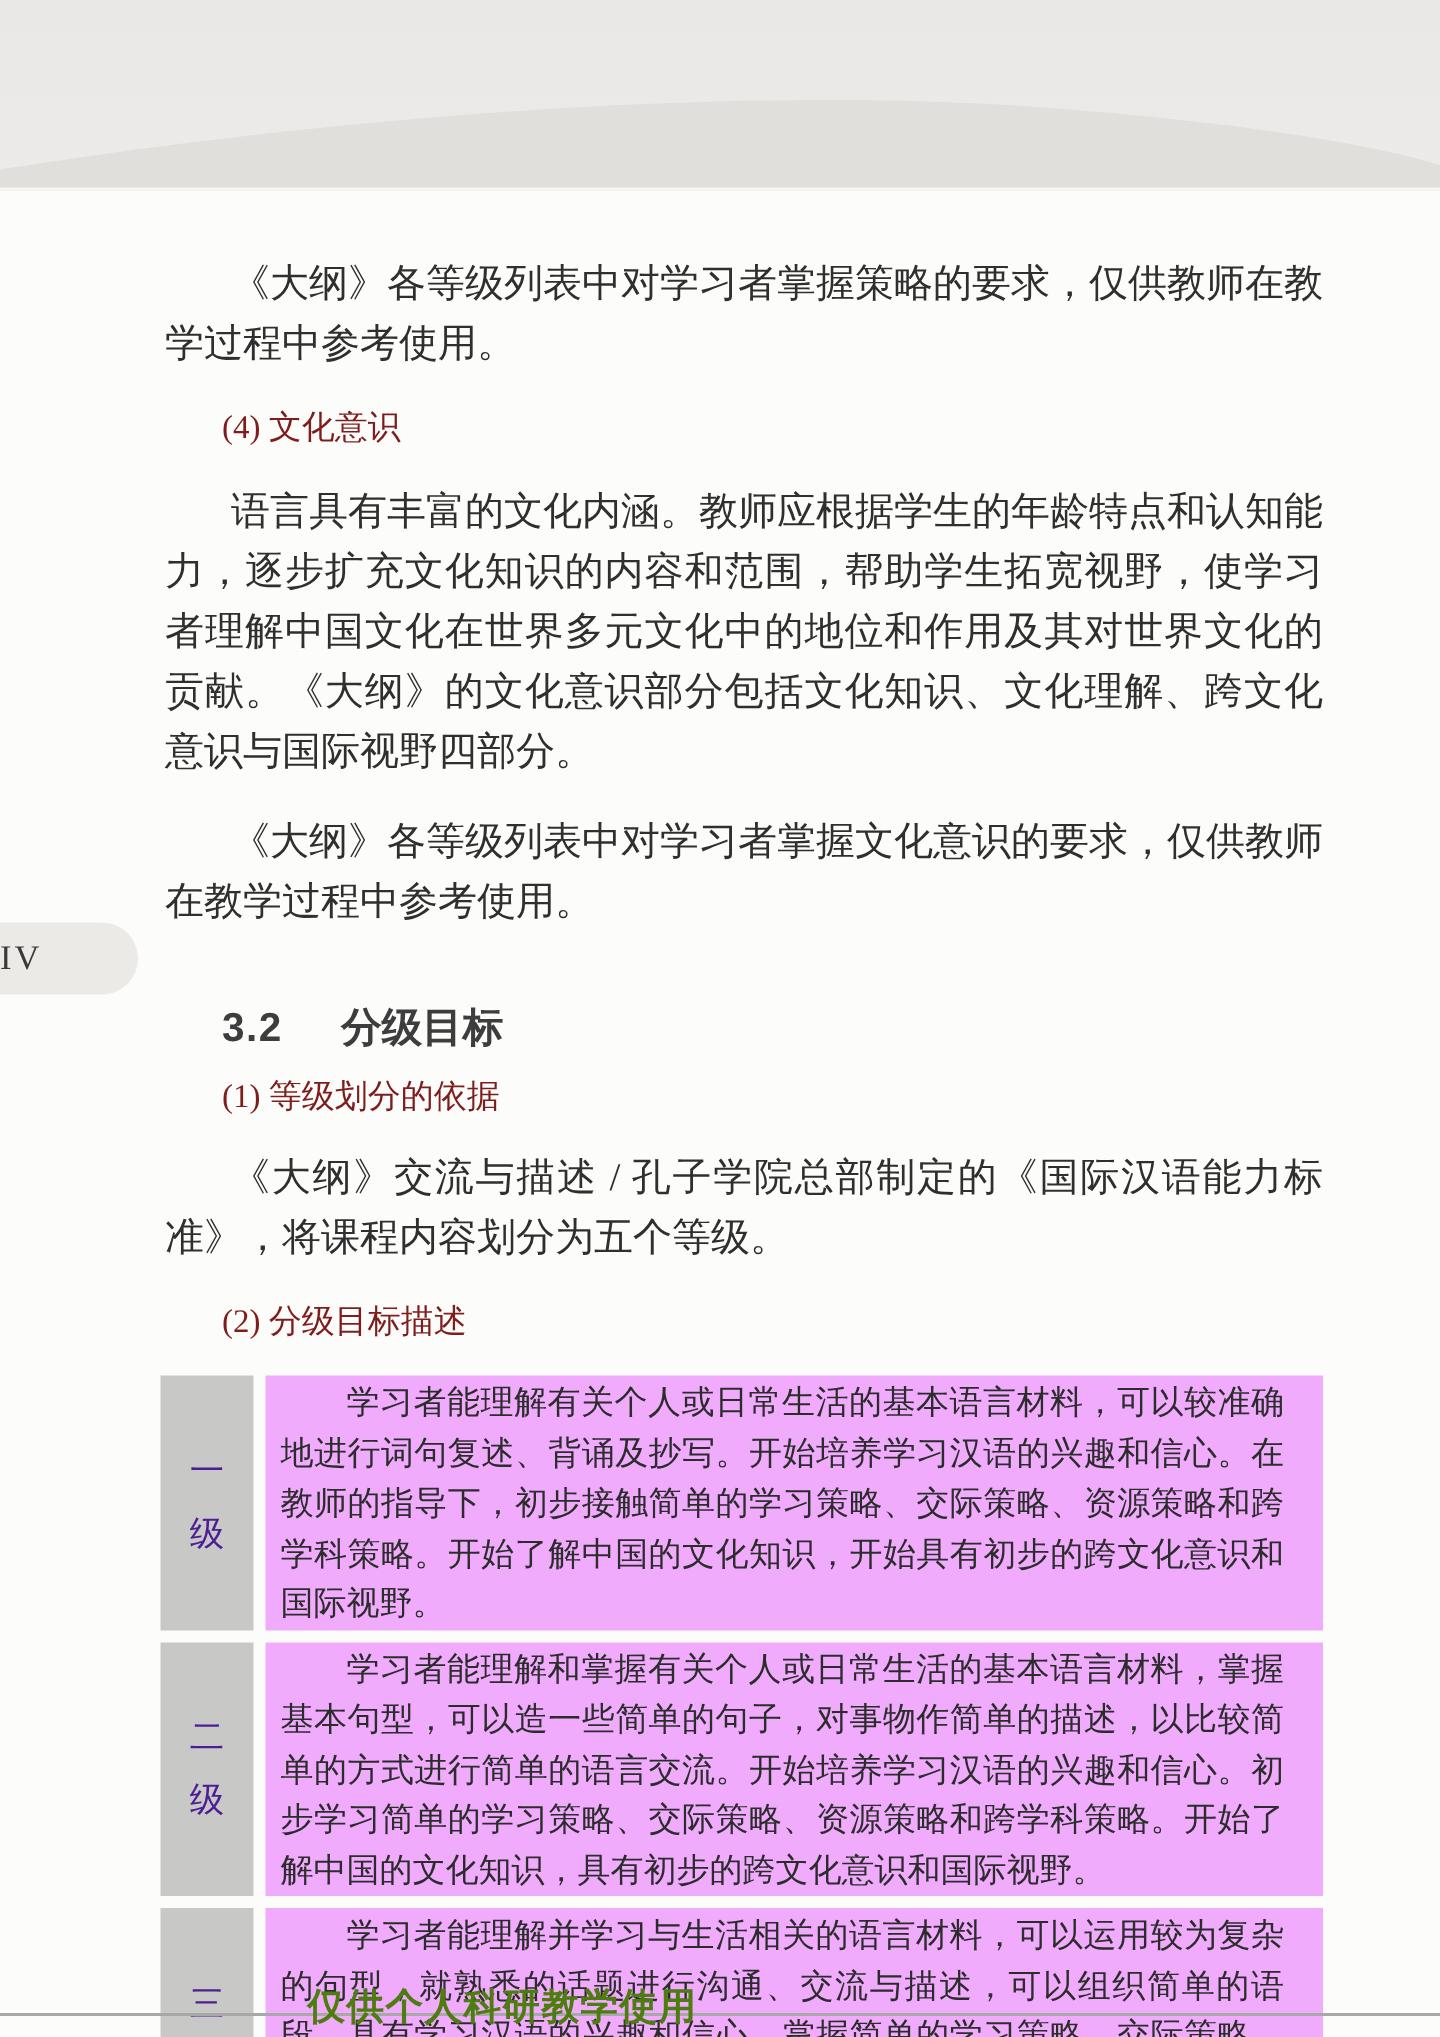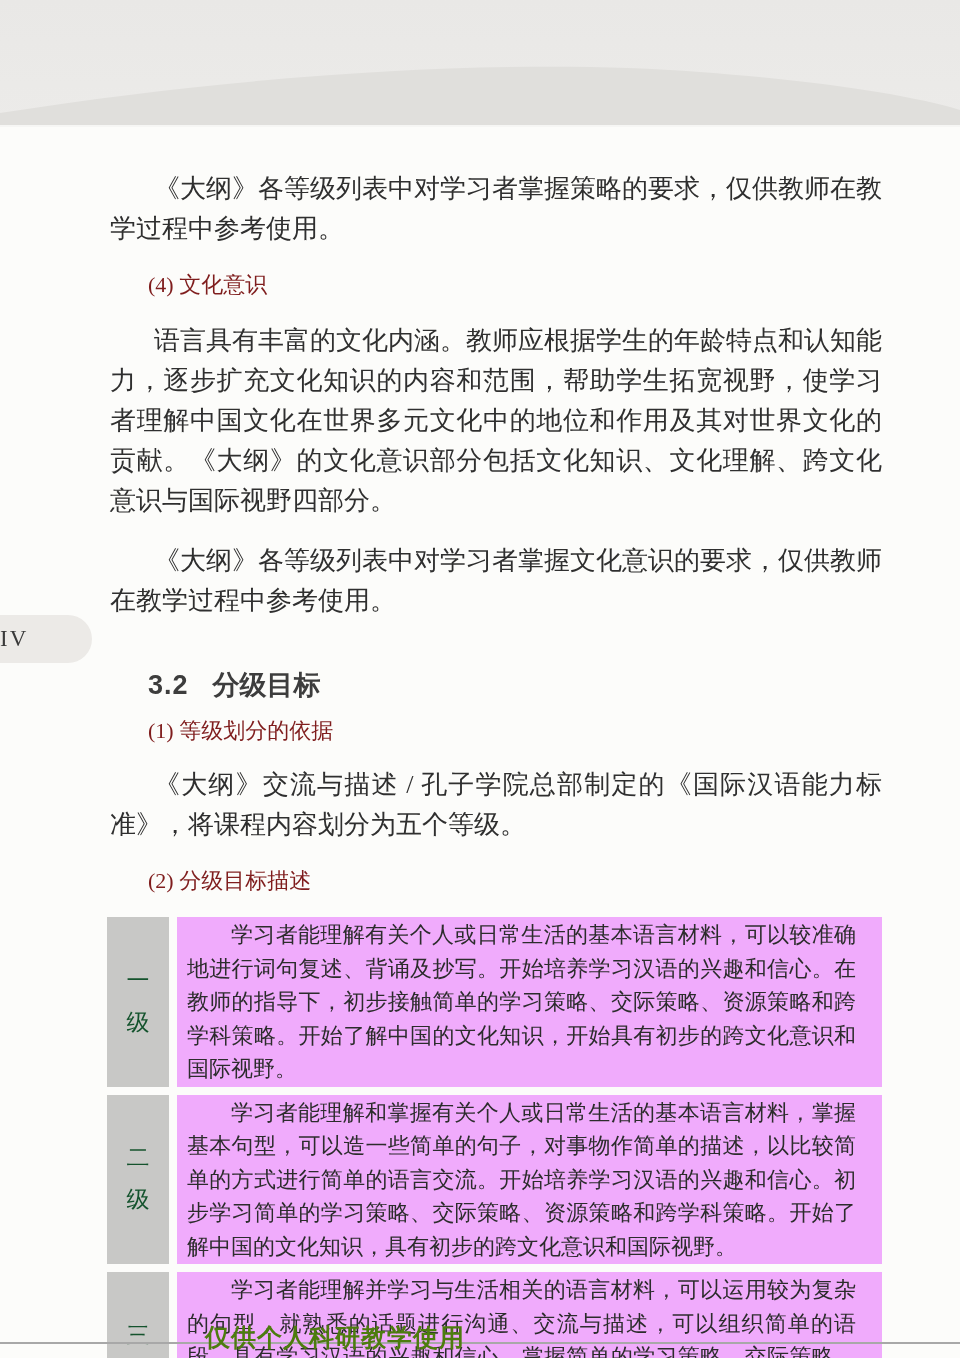--- a/index.html
+++ b/index.html
@@ -53,21 +53,21 @@
   .p1 { margin-top:42px; }
   .subhead { font-size:22px; line-height:40px; margin-left:38px; color:#7f1d1d; }
   .h-culture { margin-top:16px; }
   .p2 { margin-top:16px; }
   .p3 { margin-top:20px; }
 
   .h32 {
     margin-top:46px; margin-left:38px;
     font-family:"Liberation Sans","DejaVu Sans",sans-serif;
     font-weight:bold; font-size:27px; color:#3d3d3d;
-    display:flex; align-items:baseline;
+    display:flex; align-items:baseline;gap:15px;
   }
   .h32 .h-num { margin-right:24px; letter-spacing:1px; }
 
   .sub1 { margin-top:8px; }
   .p4 { margin-top:14px; }
   .sub2 { margin-top:16px; }
 
   
   .level-table {
     margin:16px 0 0 -3px;
@@ -77,21 +77,21 @@
   .level-row { display:flex; gap:8px; }
   .level-cell {
     width:62px; flex:0 0 62px;
     background:#c8c8c6;
     display:flex; align-items:center; justify-content:center;
   }
   .level-cell span {
     display:inline-block; width:24px;
     word-break:break-all;
     font-size:23px; line-height:42px;
-    color:#14532d; text-align:center;
+    color:#4c1d95; text-align:center;
   }
   .desc-cell {
     flex:1;
     background:#f0abfc;
     font-size:22px; line-height:33.5px;
     text-align:justify; text-indent:44px;
     color:#2c2c2c;
     padding:1px 26px 1px 10px;
   }
   .row-1 .desc-cell { min-height:133px; }

